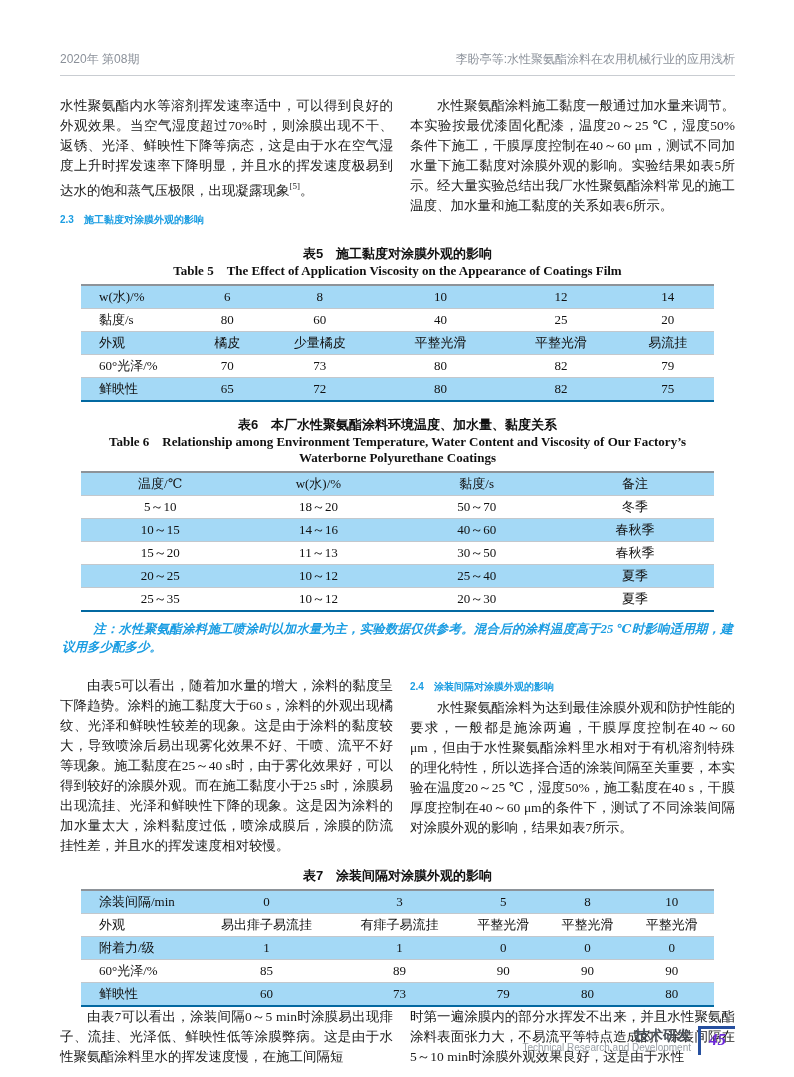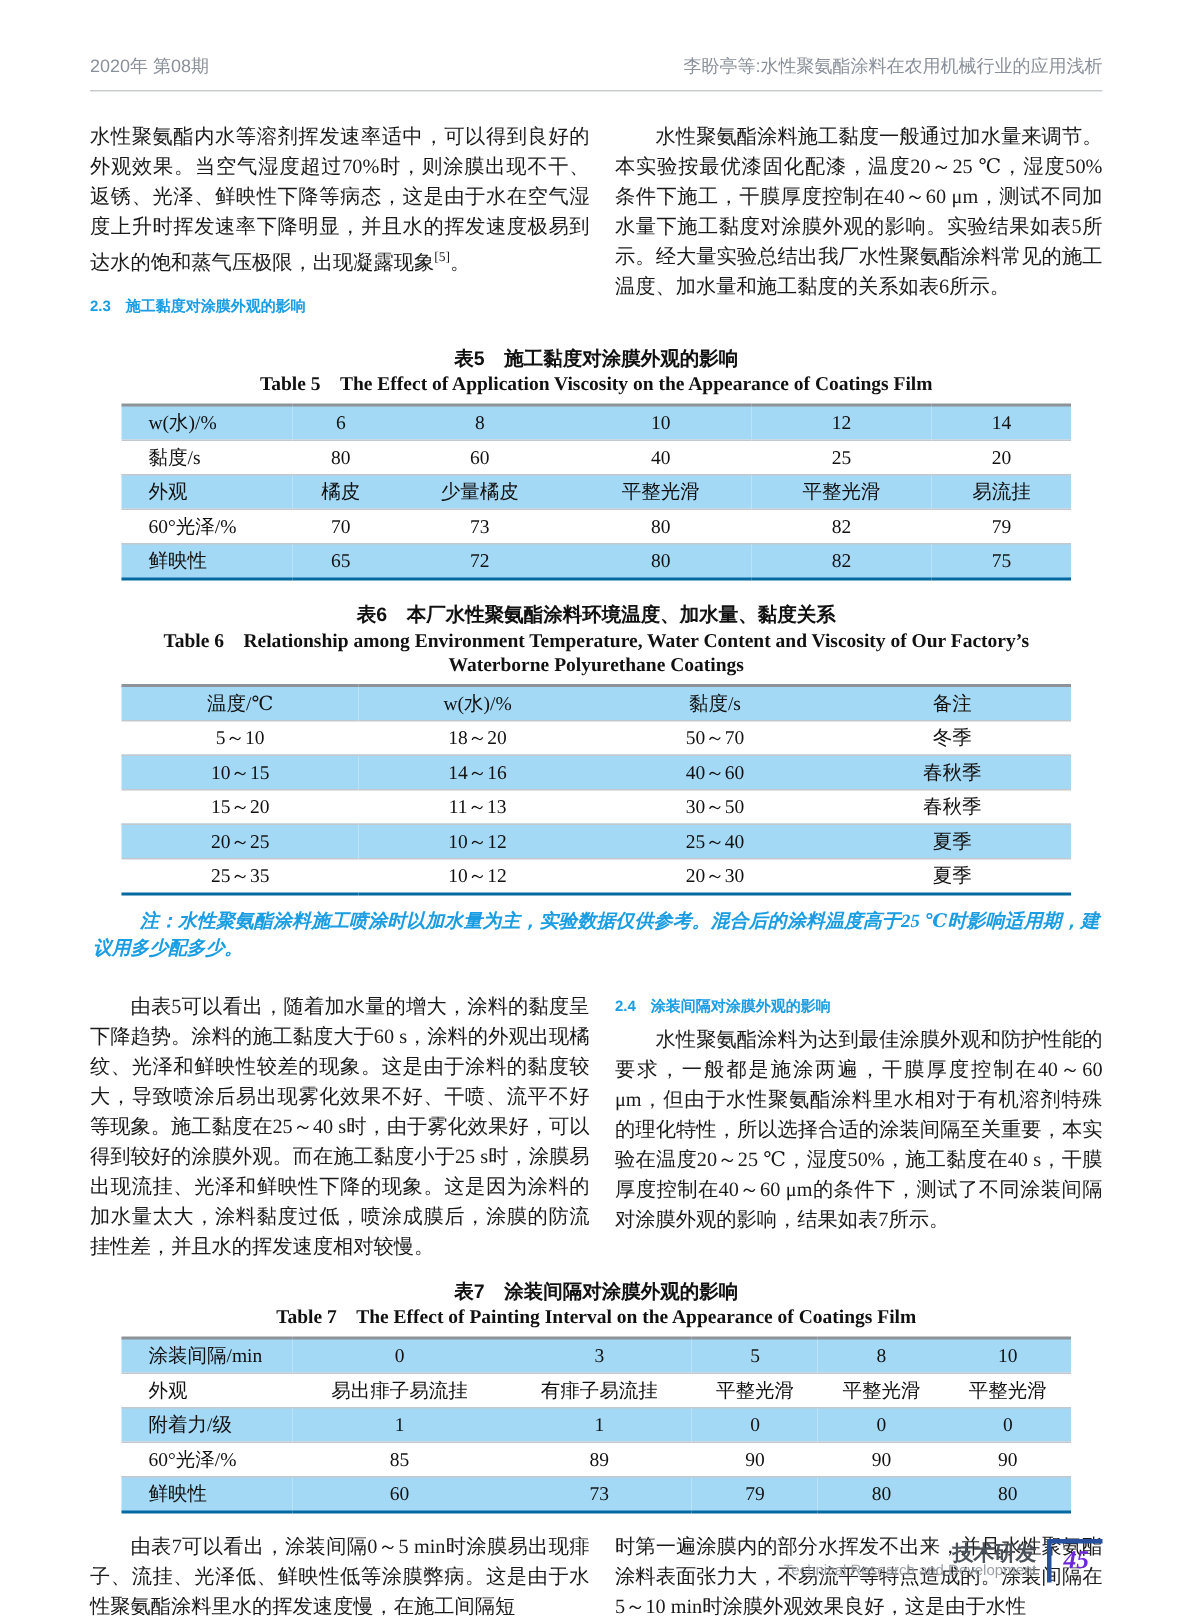--- a/index.html
+++ b/index.html
@@ -3,21 +3,21 @@
 <meta charset="utf-8">
 <style>
   * { margin: 0; padding: 0; box-sizing: border-box; }
   html, body { background: #ffffff; }
   .page {
     position: relative;
     width: 794px;
     height: 1077px;
     margin: 0 auto;
     background: #ffffff;
-    padding: 36px 59px 0 60px;
+    padding: 51px 59px 0 60px;
     overflow: hidden;
     font-family: "Liberation Serif", "DejaVu Serif", serif;
     color: #1a1a1a;
   }
   
   .page-header {
     display: flex;
     justify-content: space-between;
     align-items: flex-end;
     font-size: 12px;
@@ -257,21 +257,20 @@
       <p class="indent">由表5可以看出，随着加水量的增大，涂料的黏度呈下降趋势。涂料的施工黏度大于60 s，涂料的外观出现橘纹、光泽和鲜映性较差的现象。这是由于涂料的黏度较大，导致喷涂后易出现雾化效果不好、干喷、流平不好等现象。施工黏度在25～40 s时，由于雾化效果好，可以得到较好的涂膜外观。而在施工黏度小于25 s时，涂膜易出现流挂、光泽和鲜映性下降的现象。这是因为涂料的加水量太大，涂料黏度过低，喷涂成膜后，涂膜的防流挂性差，并且水的挥发速度相对较慢。</p>
     </div>
     <div class="col-right">
       <div class="sec-heading" style="margin-top:0;">2.4　涂装间隔对涂膜外观的影响</div>
       <p class="indent">水性聚氨酯涂料为达到最佳涂膜外观和防护性能的要求，一般都是施涂两遍，干膜厚度控制在40～60 μm，但由于水性聚氨酯涂料里水相对于有机溶剂特殊的理化特性，所以选择合适的涂装间隔至关重要，本实验在温度20～25 ℃，湿度50%，施工黏度在40 s，干膜厚度控制在40～60 μm的条件下，测试了不同涂装间隔对涂膜外观的影响，结果如表7所示。</p>
     </div>
   </div>
 
   <div class="table-block" style="margin-top:11px;">
     <div class="tbl-title-cn">表7　涂装间隔对涂膜外观的影响</div>
-    <div class="tbl-title-en">Table 7　The Effect of Painting Interval on the Appearance of Coatings Film</div>
     <table class="data-table t7" data-table="table7">
         <tbody>
           <tr class="shaded">
             <td class="label-cell">涂装间隔/min</td>
             <td>0</td>
             <td>3</td>
             <td>5</td>
             <td>8</td>
             <td>10</td>
           </tr>
@@ -304,21 +303,21 @@
             <td>60</td>
             <td>73</td>
             <td>79</td>
             <td>80</td>
             <td>80</td>
           </tr>
         </tbody>
       </table>
   </div>
 
-  <div class="band" style="margin-top:12px;">
+  <div class="band" style="margin-top:0;">
     <div class="col-left">
       <p class="indent">由表7可以看出，涂装间隔0～5 min时涂膜易出现痱子、流挂、光泽低、鲜映性低等涂膜弊病。这是由于水性聚氨酯涂料里水的挥发速度慢，在施工间隔短</p>
     </div>
     <div class="col-right">
       <p>时第一遍涂膜内的部分水挥发不出来，并且水性聚氨酯涂料表面张力大，不易流平等特点造成的。涂装间隔在5～10 min时涂膜外观效果良好，这是由于水性</p>
     </div>
   </div>
 
   <div class="page-footer">
     <div class="footer-text">

